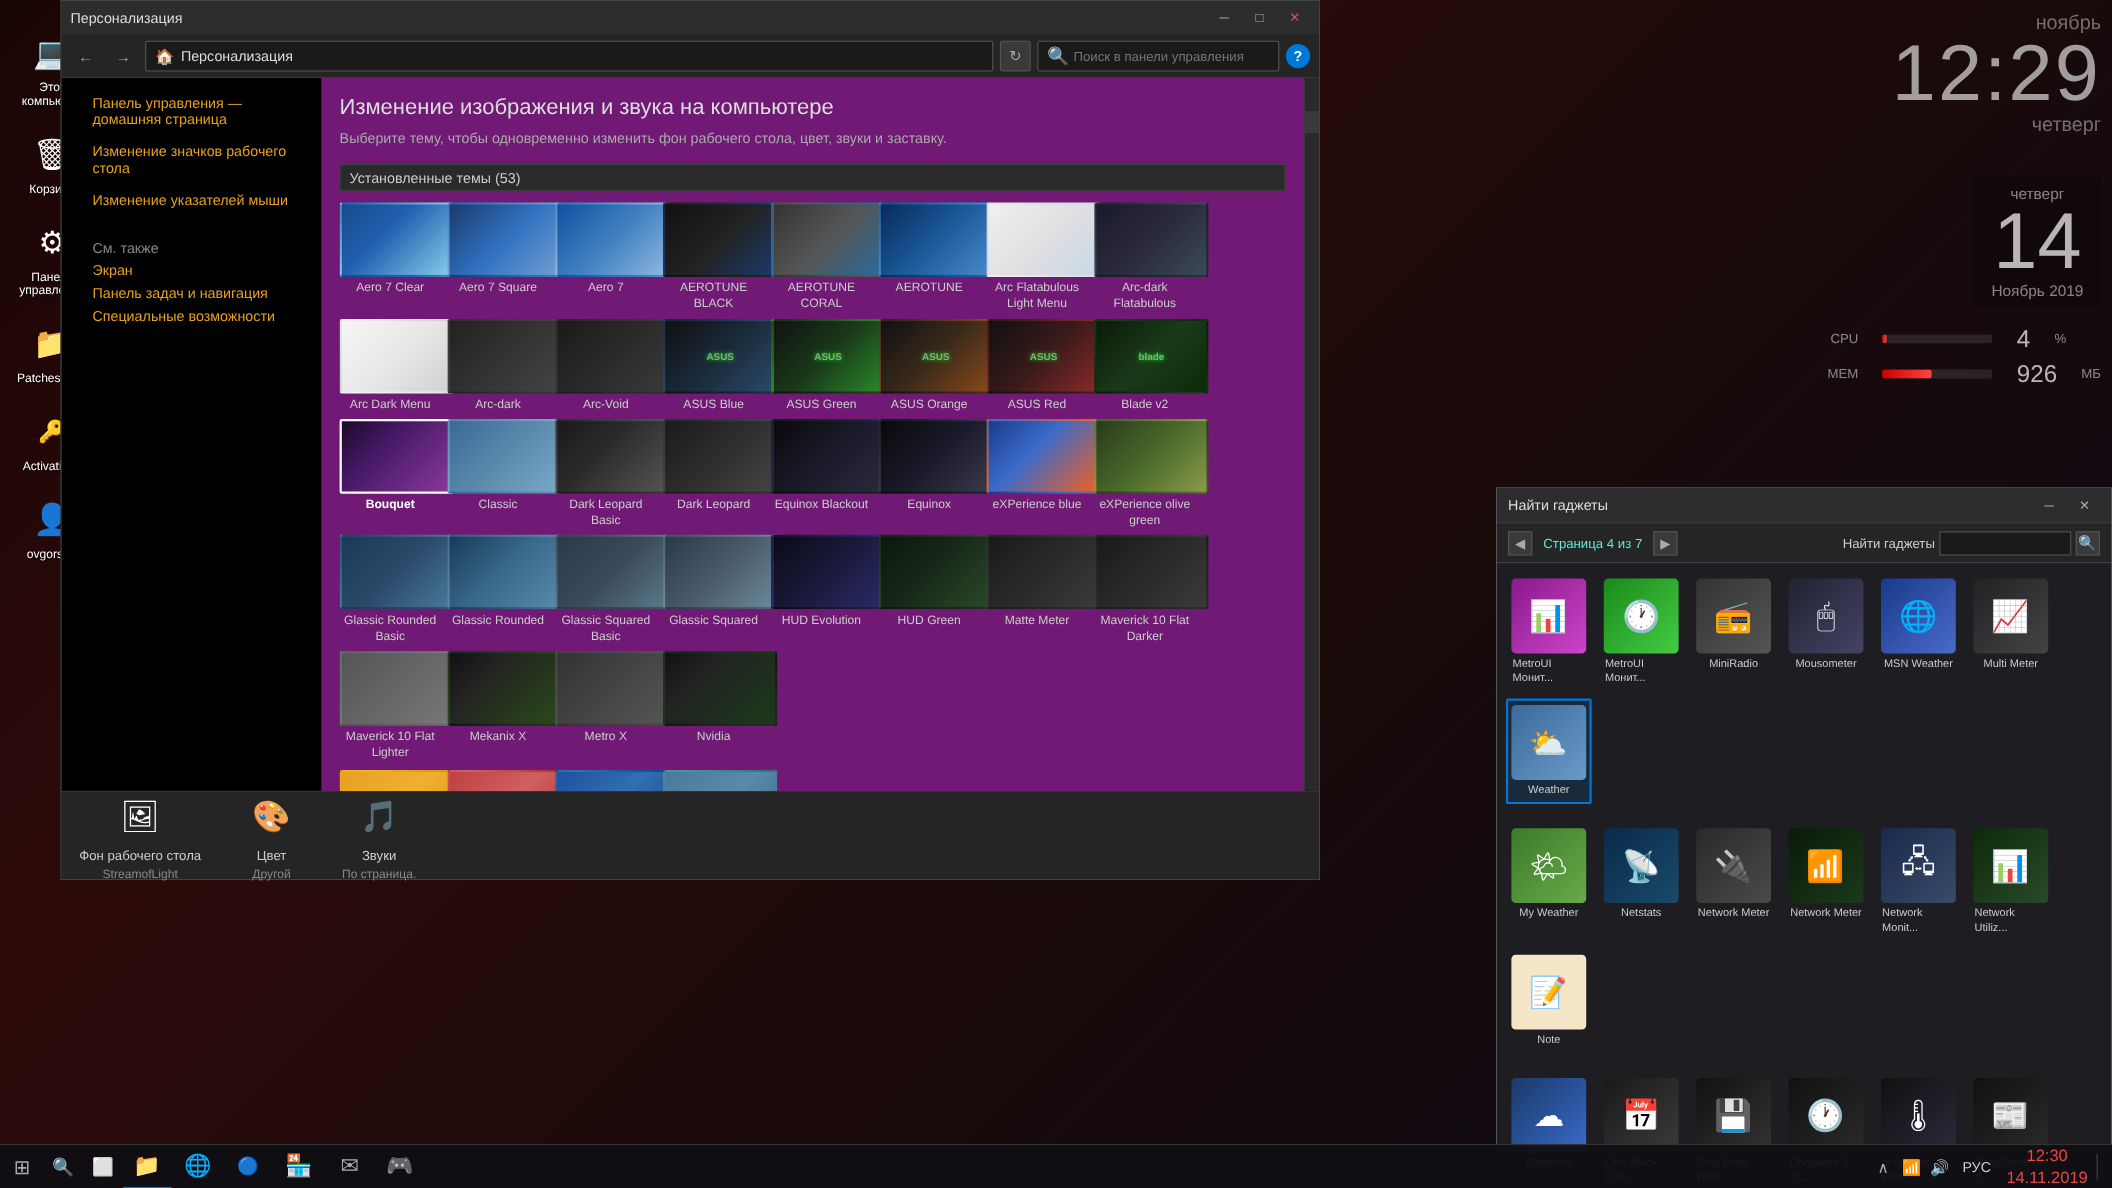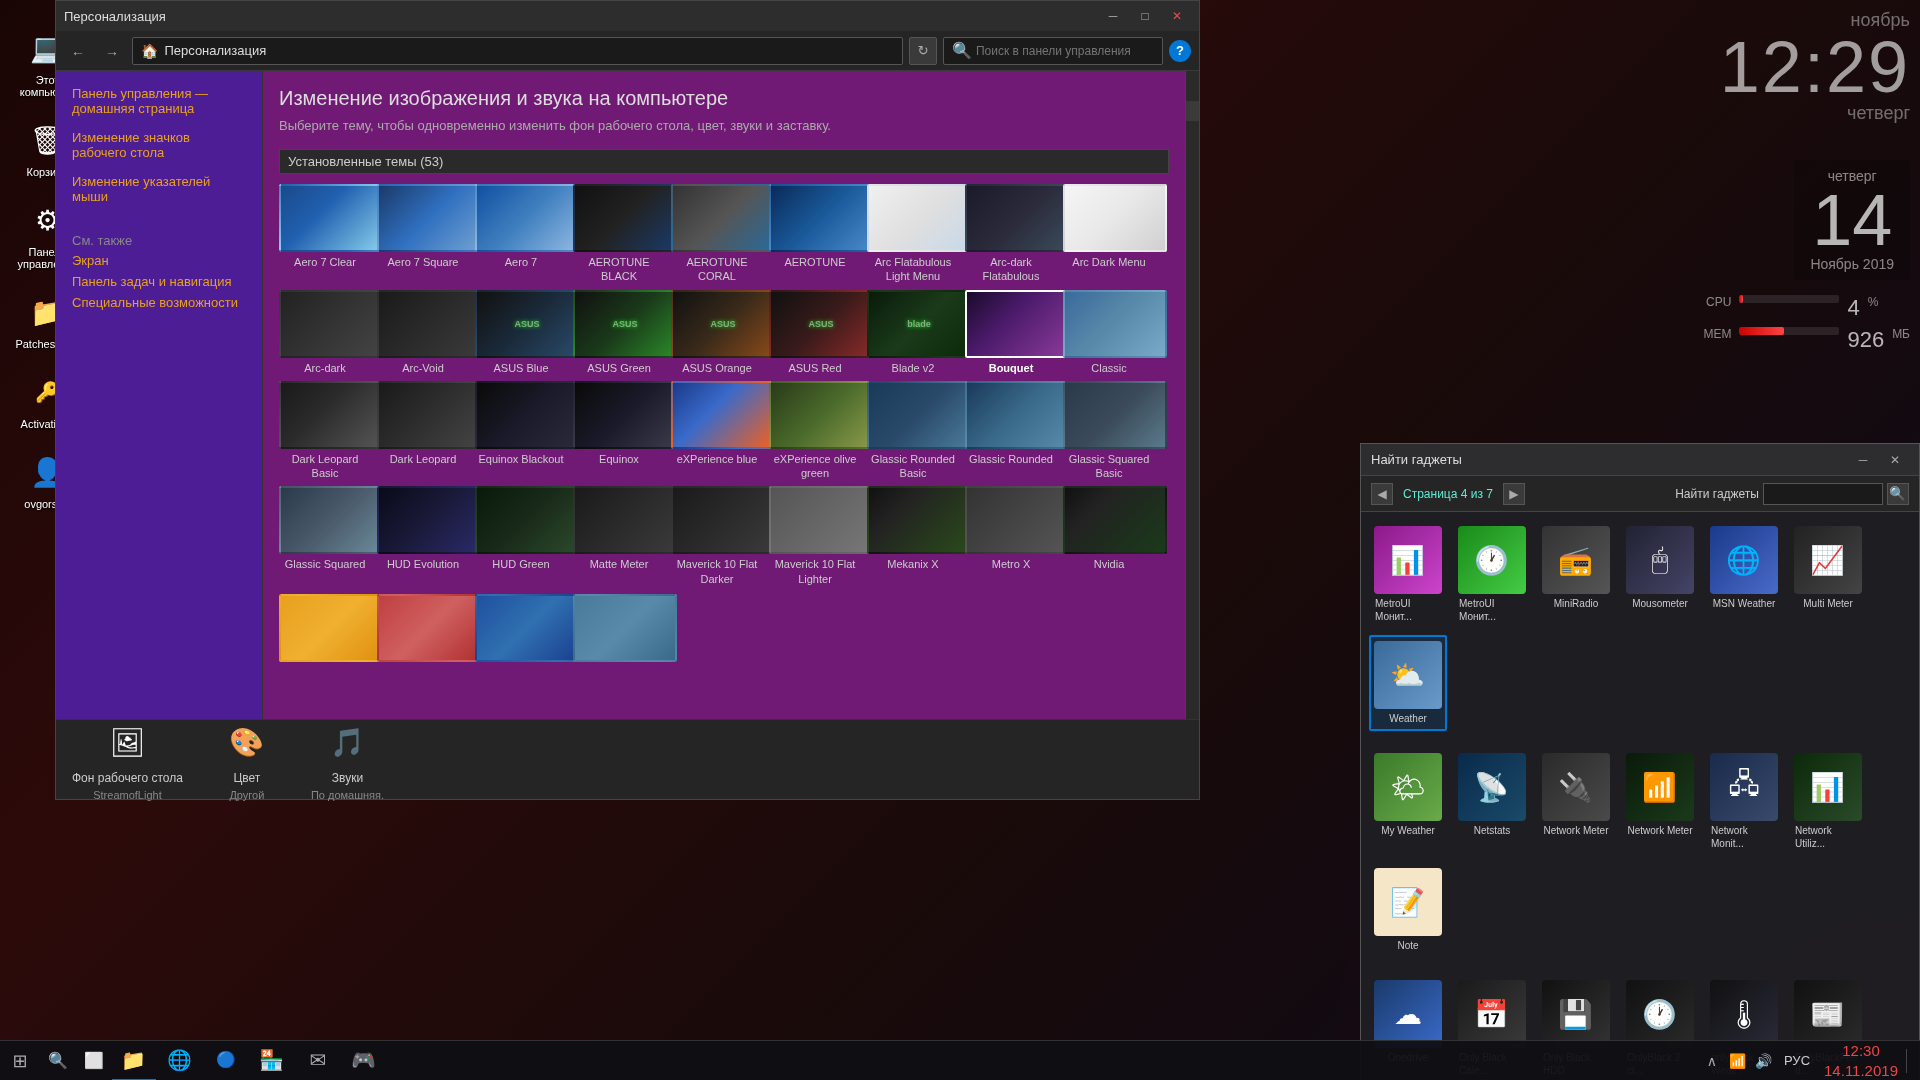--- a/index.html
+++ b/index.html
@@ -101,21 +101,22 @@
 
     
     .meters {
       position: absolute;
       top: 290px; right: 10px;
       z-index: 2;
       text-align: right;
     }
     .meter-row {
       display: flex;
-      gap: 8px;
+      align-items: center;
+      gap: 22px;
       margin-bottom: 6px;
     }
     .meter-label {
       font-size: 12px;
       color: rgba(255,255,255,0.5);
       width: 35px;
       text-align: right;
     }
     .meter-bar-container {
       width: 100px;
@@ -246,24 +247,24 @@
       top: 75px;
     }
 
     
     .explorer-content {
       display: flex;
       flex: 1;
       overflow: hidden;
     }
     .explorer-sidebar {
-      width: 207px;
-      background: #4c1d95;
+      width: 237px;
+      background: #000000;
       border-right: 1px solid #333;
-      padding: 12px 0;
+      padding: 12px 12px;
       overflow-y: auto;
     }
     .sidebar-link {
       display: block;
       padding: 3px 16px;
       font-size: 13px;
       cursor: pointer;
       color: #e8a020;
       text-decoration: none;
     }
@@ -936,21 +937,21 @@
       <div class="bottom-sublabel">StreamofLight</div>
     </div>
     <div class="bottom-item">
       <div class="bottom-icon">🎨</div>
       <div class="bottom-label">Цвет</div>
       <div class="bottom-sublabel">Другой</div>
     </div>
     <div class="bottom-item">
       <div class="bottom-icon">🎵</div>
       <div class="bottom-label">Звуки</div>
-      <div class="bottom-sublabel">По домашняя.</div>
+      <div class="bottom-sublabel">По страница.</div>
     </div>
   </div>
 </div>
 
 <div class="gadget-panel">
 
   <div class="gadget-titlebar">
     <span class="gadget-title">Найти гаджеты</span>
     <div class="gadget-controls">
       <button class="gadget-btn">─</button>

